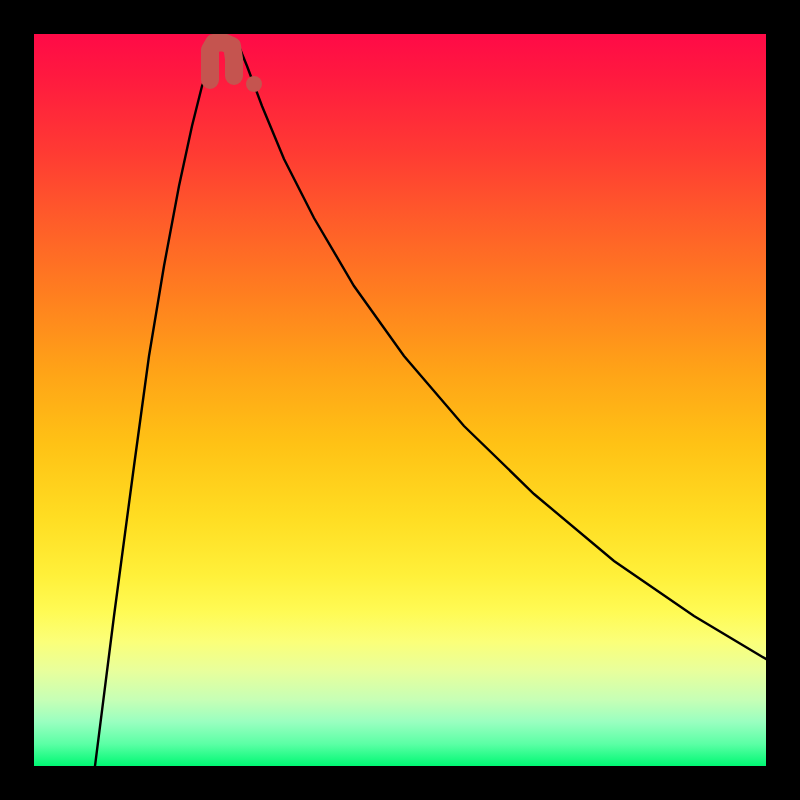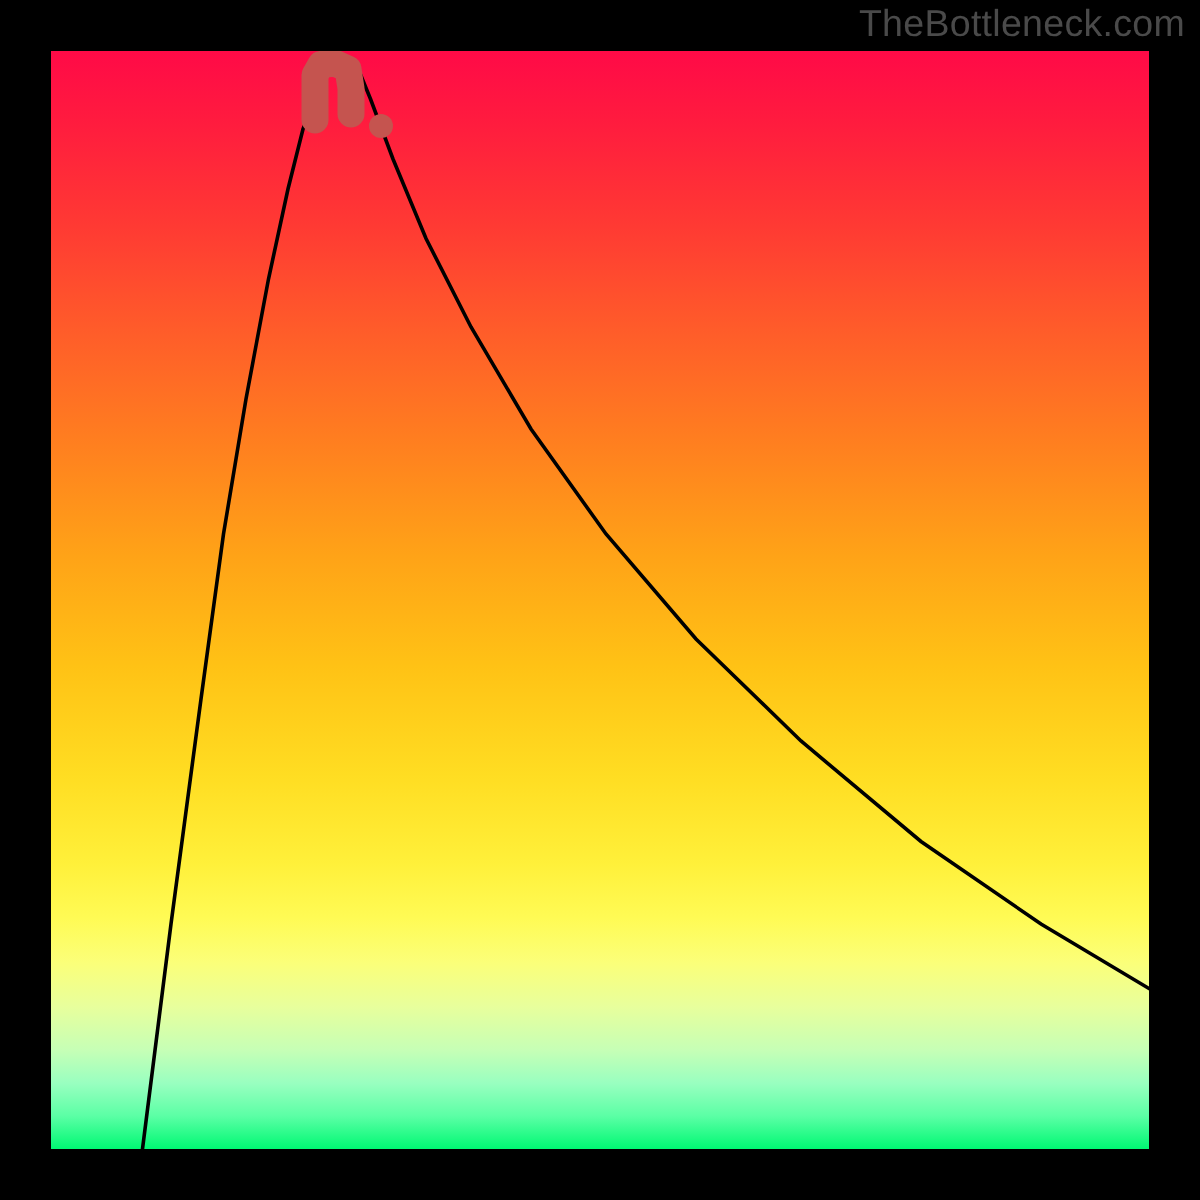--- a/index.html
+++ b/index.html
@@ -89,14 +89,13 @@
     <div class="gradient"></div>
 
     <svg class="curves" viewBox="0 0 732 732" preserveAspectRatio="none">
       <path id="left-curve" class="curve-path" d="M61 732 L80 582 L100 432 L115 322 L130 232 L145 152 L158 92 L168 52 L176 32 L182 20 L186 12 L189 10"></path>
       <path id="right-curve" class="curve-path" d="M204 10 L213 32 L228 72 L250 125 L280 184 L320 252 L370 322 L430 392 L500 460 L580 527 L660 582 L732 625"></path>
       <path id="u-marker" class="marker-path" d="M176 46 L176 16 L180 9 L189 8 L198 12 L200 25 L200 42"></path>
       <circle id="dot-marker" class="marker-dot" cx="220" cy="50" r="8"></circle>
     </svg>
   </div>
 
-  <div class="watermark">TheBottleneck.com</div>
 </div>
 
 </body></html>

